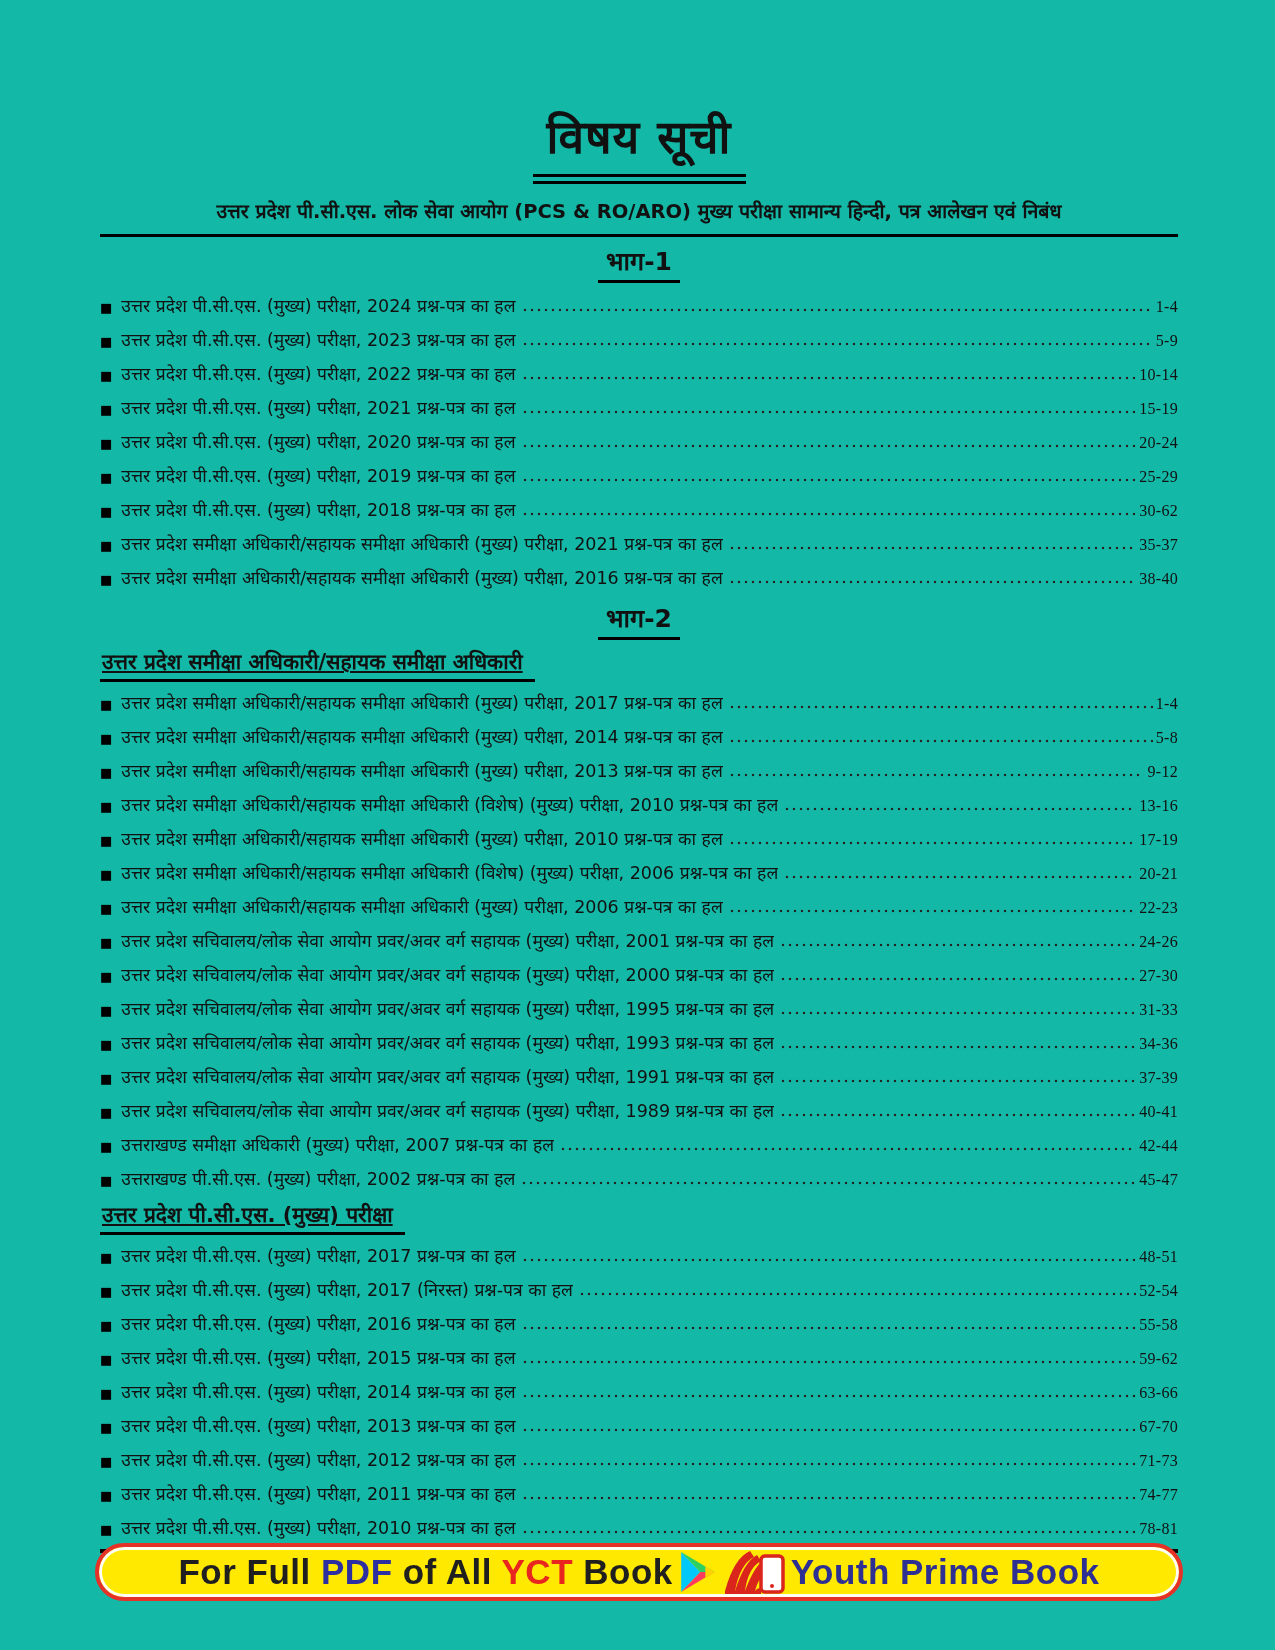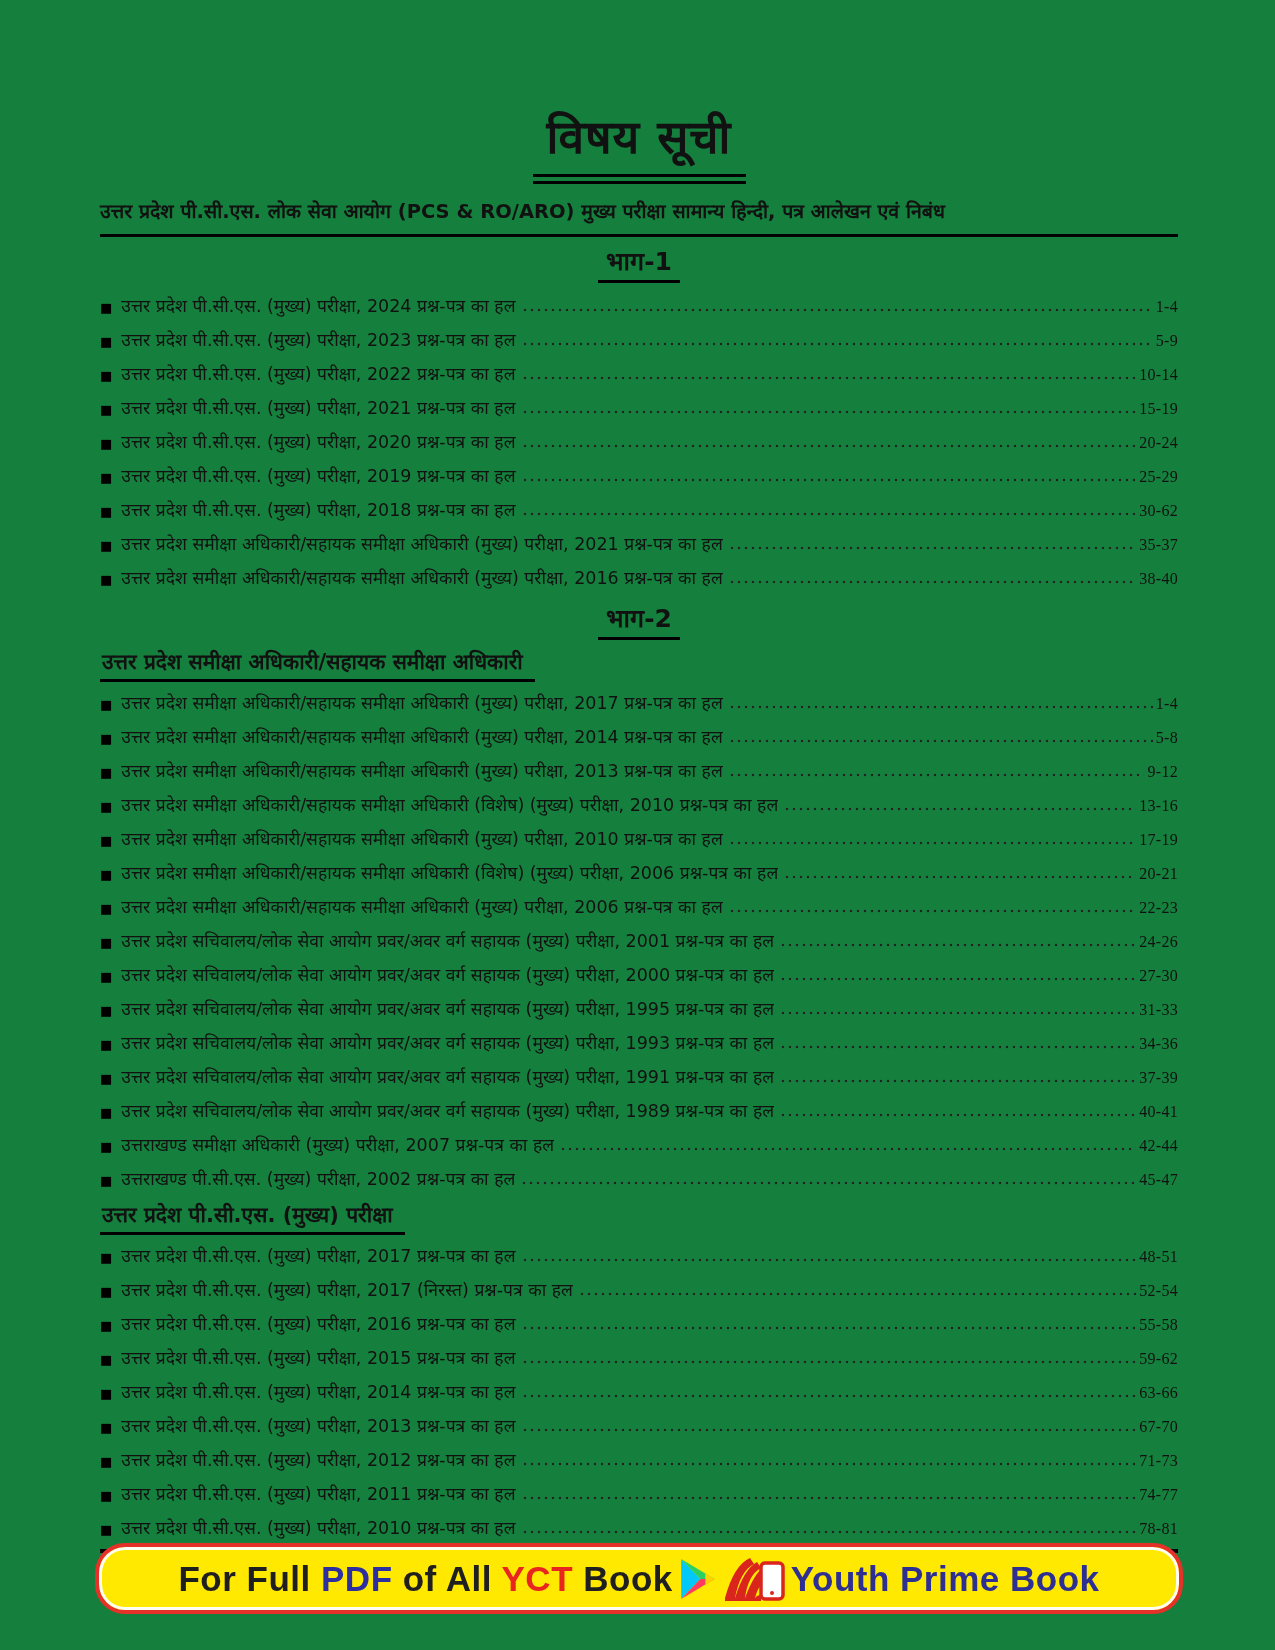--- a/index.html
+++ b/index.html
@@ -1,48 +1,48 @@
 <!DOCTYPE html>
 <html><head>
 <meta charset="utf-8">
 <style>
   * { margin:0; padding:0; box-sizing:border-box; }
   html,body { background:#ffffff; }
   body { font-family:"DejaVu Sans", sans-serif; color:#111; }
-  .page { position:relative; width:1275px; height:1650px; background:#15803d; overflow:hidden; margin:0 auto; }
+  .page { position:relative; width:1275px; height:1650px; background:#14b8a6; overflow:hidden; margin:0 auto; }
   .content { position:absolute; left:100px; right:97px; top:104px; }
 
   .title-wrap { text-align:center; margin-bottom:14px; }
   .doc-title { display:inline-block; font-size:46px; font-weight:bold; letter-spacing:1px;
                padding:0 14px 8px 14px; border-bottom:10px double #000; }
 
-  .subtitle { text-align:left; font-size:19.5px; font-weight:bold; line-height:27px;
+  .subtitle { text-align:center; font-size:19.5px; font-weight:bold; line-height:27px;
               padding-bottom:9px; border-bottom:3.5px solid #000; margin-bottom:6px; }
 
   .section-heading-wrap { text-align:center; margin:4px 0 7px 0;text-decoration:underline; }
   .section-heading { display:inline-block; font-size:25px; font-weight:bold;
                      padding:0 8px 3px 8px; border-bottom:3px solid #000; }
 
   .subheading-wrap { margin:3px 0 5px 0; }
   .subheading { display:inline-block; font-size:21px; font-weight:bold;
-                padding:0 12px 4px 2px; border-bottom:3px solid #000; }
+                padding:0 12px 4px 2px; border-bottom:3px solid #000;text-decoration:underline; }
 
   .toc-row { display:flex; align-items:baseline; line-height:33px; font-size:17.5px; white-space:nowrap; }
   .bullet { flex:0 0 auto; font-size:13px; margin-right:9px; color:#000; }
   .toc-label { flex:0 1 auto; overflow:hidden; }
   .dots { flex:1 1 auto; min-width:18px; height:4px; margin:0 3px 0 7px;
           background-image:radial-gradient(circle at 2px 2px, #222 1.35px, transparent 1.6px);
           background-size:7px 4px; background-repeat:repeat-x; background-position:left bottom; }
   .toc-pages { flex:0 0 auto; font-family:"Liberation Serif", serif; font-size:16px; letter-spacing:.3px; }
 
   .footer-rule { border-top:4px solid #000; margin-top:3px; }
   .page-num { text-align:center; font-family:"Liberation Serif", serif; font-weight:bold;
               font-size:15px; margin-top:2px; }
 
-  .banner { position:absolute; left:95px; right:92px; top:1543px; height:71px;
+  .banner { position:absolute; left:95px; right:92px; top:1543px; height:58px;
             border-radius:30px; border:4px solid #e63128; background:#ffe900;
             box-shadow:inset 0 0 0 3px #fffef2;
             display:flex; align-items:center; justify-content:center; gap:4px; }
   .banner-text { font-family:"Liberation Sans", sans-serif; font-size:35px; font-weight:bold; letter-spacing:.5px; }
   .brand { font-family:"Liberation Sans", sans-serif; font-size:35px; font-weight:bold; letter-spacing:.5px; }
   .banner svg { display:block; }
 </style>
 </head>
 <body>
 

